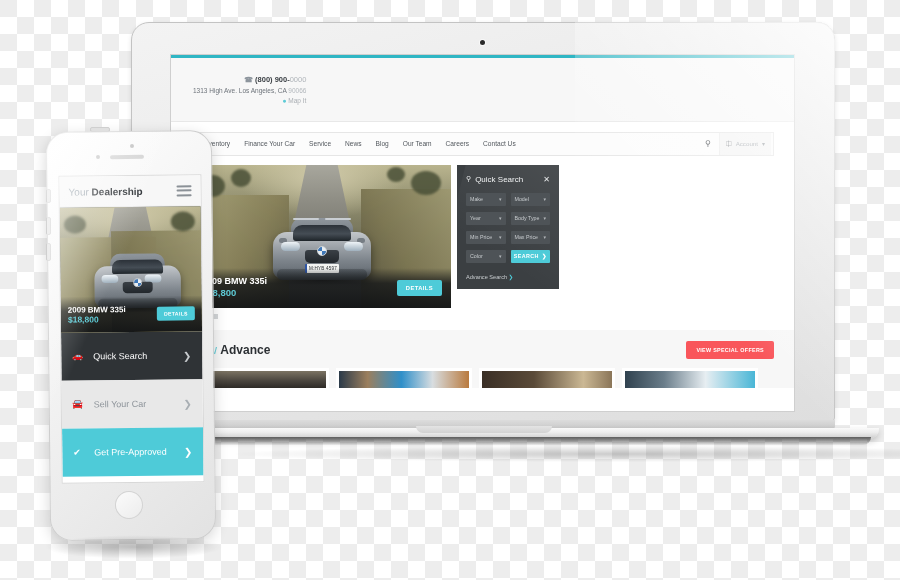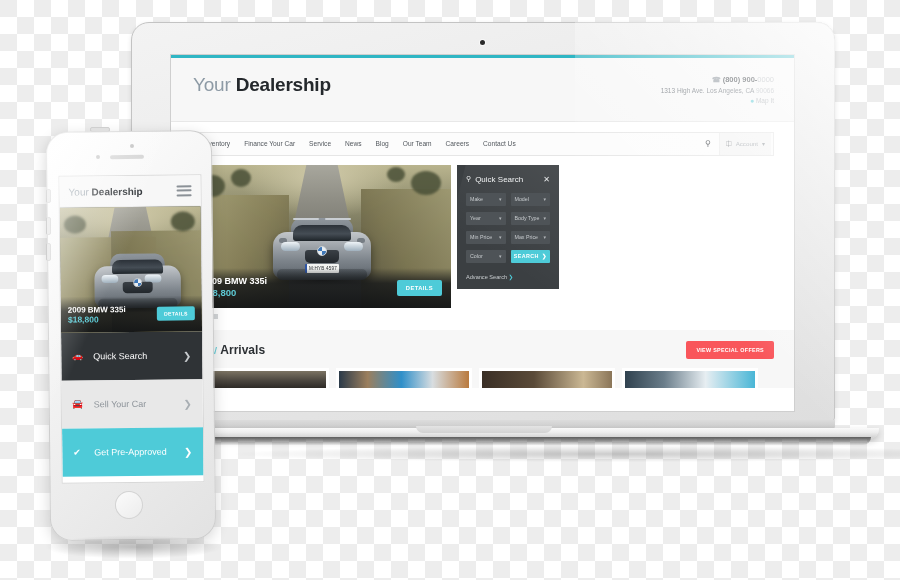--- a/index.html
+++ b/index.html
@@ -592,24 +592,20 @@
 <div id="laptop">
   <div class="lid"></div>
   <div class="webcam"></div>
 
   <div class="screen">
     <div class="screen-teal-bar"></div>
 
     <div class="site">
 
       <div class="site-header">
-        <div class="logo">
-          <span class="lt">Your</span>
-          <span class="rt">Dealership</span>
-        </div>
         <div class="contact">
           <div class="contact-phone">
             <span class="ic-phone">☎</span>
             <span>(800) 900-</span><span class="dim">0000</span>
           </div>
           <div class="contact-addr">
             <span>1313 High Ave. Los Angeles, CA </span><span class="dim">90066</span>
           </div>
           <div class="contact-map">
             <span class="ic-pin">●</span>
@@ -728,21 +724,21 @@
             <span class="ar">❯</span>
           </div>
         </div>
 
       </div>
 
       <div class="arrivals">
         <div class="arr-head">
           <div class="arr-title">
             <span class="a">New</span>
-            <span class="b">Arrivals</span>
+            <span class="b">Advance</span>
           </div>
           <div class="arr-btn">VIEW SPECIAL OFFERS</div>
         </div>
         <div class="thumbs">
           <div class="thumb t1">
               <div class="img"></div>
             </div>
           <div class="thumb t2">
               <div class="img"></div>
             </div>

